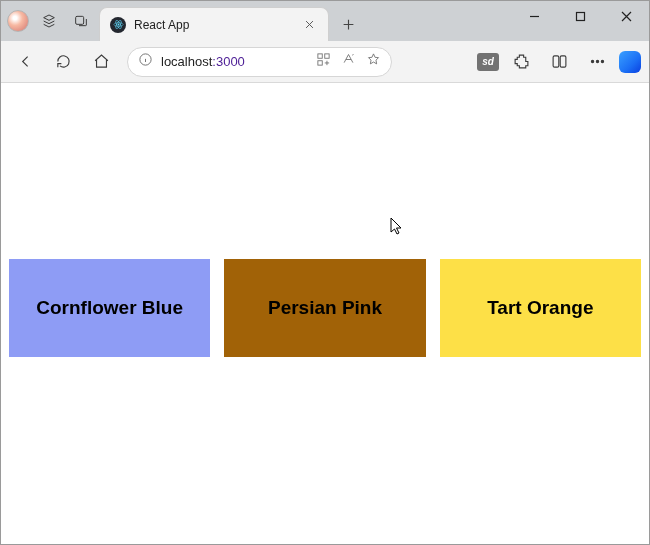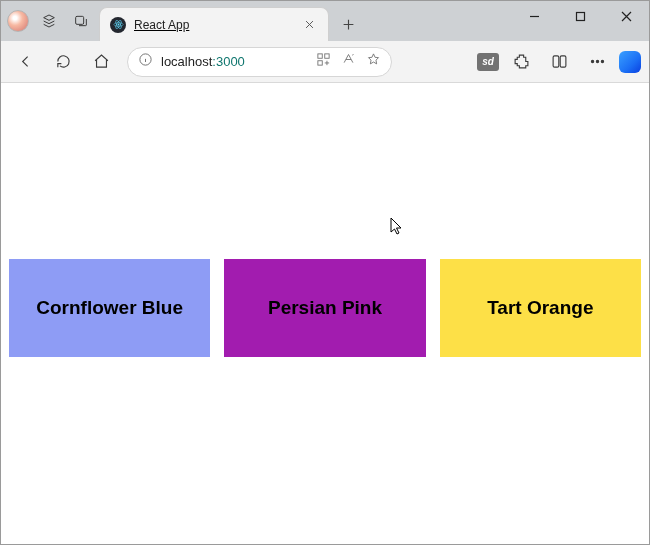--- a/index.html
+++ b/index.html
@@ -9,21 +9,20 @@
     background: #dfdfdf;
     overflow: hidden;
     border: 1px solid #9a9a9a;
   }
   
   .titlebar {
     height: 40px;
     background: #ced1d4;
     display: flex;
     align-items: flex-end;
-    text-decoration: underline;
   }
   .tb-left { display:flex; align-items:center; height:100%; padding-left:6px; gap:8px; }
   .avatar {
     width:22px; height:22px; border-radius:50%;
     background: radial-gradient(circle at 35% 35%, #fff 10%, #f7b9a3 40%, #d2746e 100%);
     border:1px solid #b5b5b5;
   }
   .tb-iconbtn { width:24px; height:24px; display:flex; align-items:center; justify-content:center; color:#3b3b3b; }
   .tb-iconbtn svg { width:16px; height:16px; stroke:#3b3b3b; fill:none; stroke-width:1.5; }
   .tab {
@@ -66,21 +65,21 @@
     height:30px; width:265px;
     background:#fff;
     border:1px solid #d6d6d6;
     border-radius:16px;
     display:flex; align-items:center;
     padding:0 10px; gap:8px;
     margin-left:4px;
   }
   .addrbar .info-icon svg { width:15px;height:15px;stroke:#6e6e6e;fill:none;stroke-width:1.5;}
   .urltext { font-size:13px; color:#222; }
-  .urltext .port { color:#0f766e; }
+  .urltext .port { color:#4c1d95; }
   .addr-right { margin-left:auto; display:flex; gap:10px; align-items:center;}
   .addr-right svg { width:15px;height:15px; stroke:#6e6e6e; fill:none; stroke-width:1.4;}
   .tool-right { margin-left:auto; display:flex; align-items:center; gap:6px;}
   .sd-badge { width:22px;height:18px;background:#727272;border-radius:3px;color:#fff;font-size:10px;font-weight:bold;display:flex;align-items:center;justify-content:center;font-style:italic;}
   .copilot {
     width:22px;height:22px;border-radius:6px;
     background: linear-gradient(135deg,#3aa0ff 0%, #1b6ff5 60%, #0a3fe0 100%);
   }
 
   
@@ -246,21 +245,21 @@
       </div>
     <div class="copilot"></div>
   </div>
 </div>
 
 <div class="viewport">
   <div class="swatch-row">
     <div class="swatch" style="background: rgb(142, 156, 245);">
         <span>Cornflower Blue</span>
       </div>
-    <div class="swatch" style="background: #a21caf;">
+    <div class="swatch" style="background: #a16207;">
         <span>Persian Pink</span>
       </div>
     <div class="swatch" style="background: #fde047;">
         <span>Tart Orange</span>
       </div>
   </div>
   <div class="cursor">
     <svg viewBox="0 0 14 20">
         <path d="M1 1l0 14 3.5-3 2.5 5 2-1-2.5-5H11z" fill="#fff" stroke="#000" stroke-width="1"></path>
       </svg>

